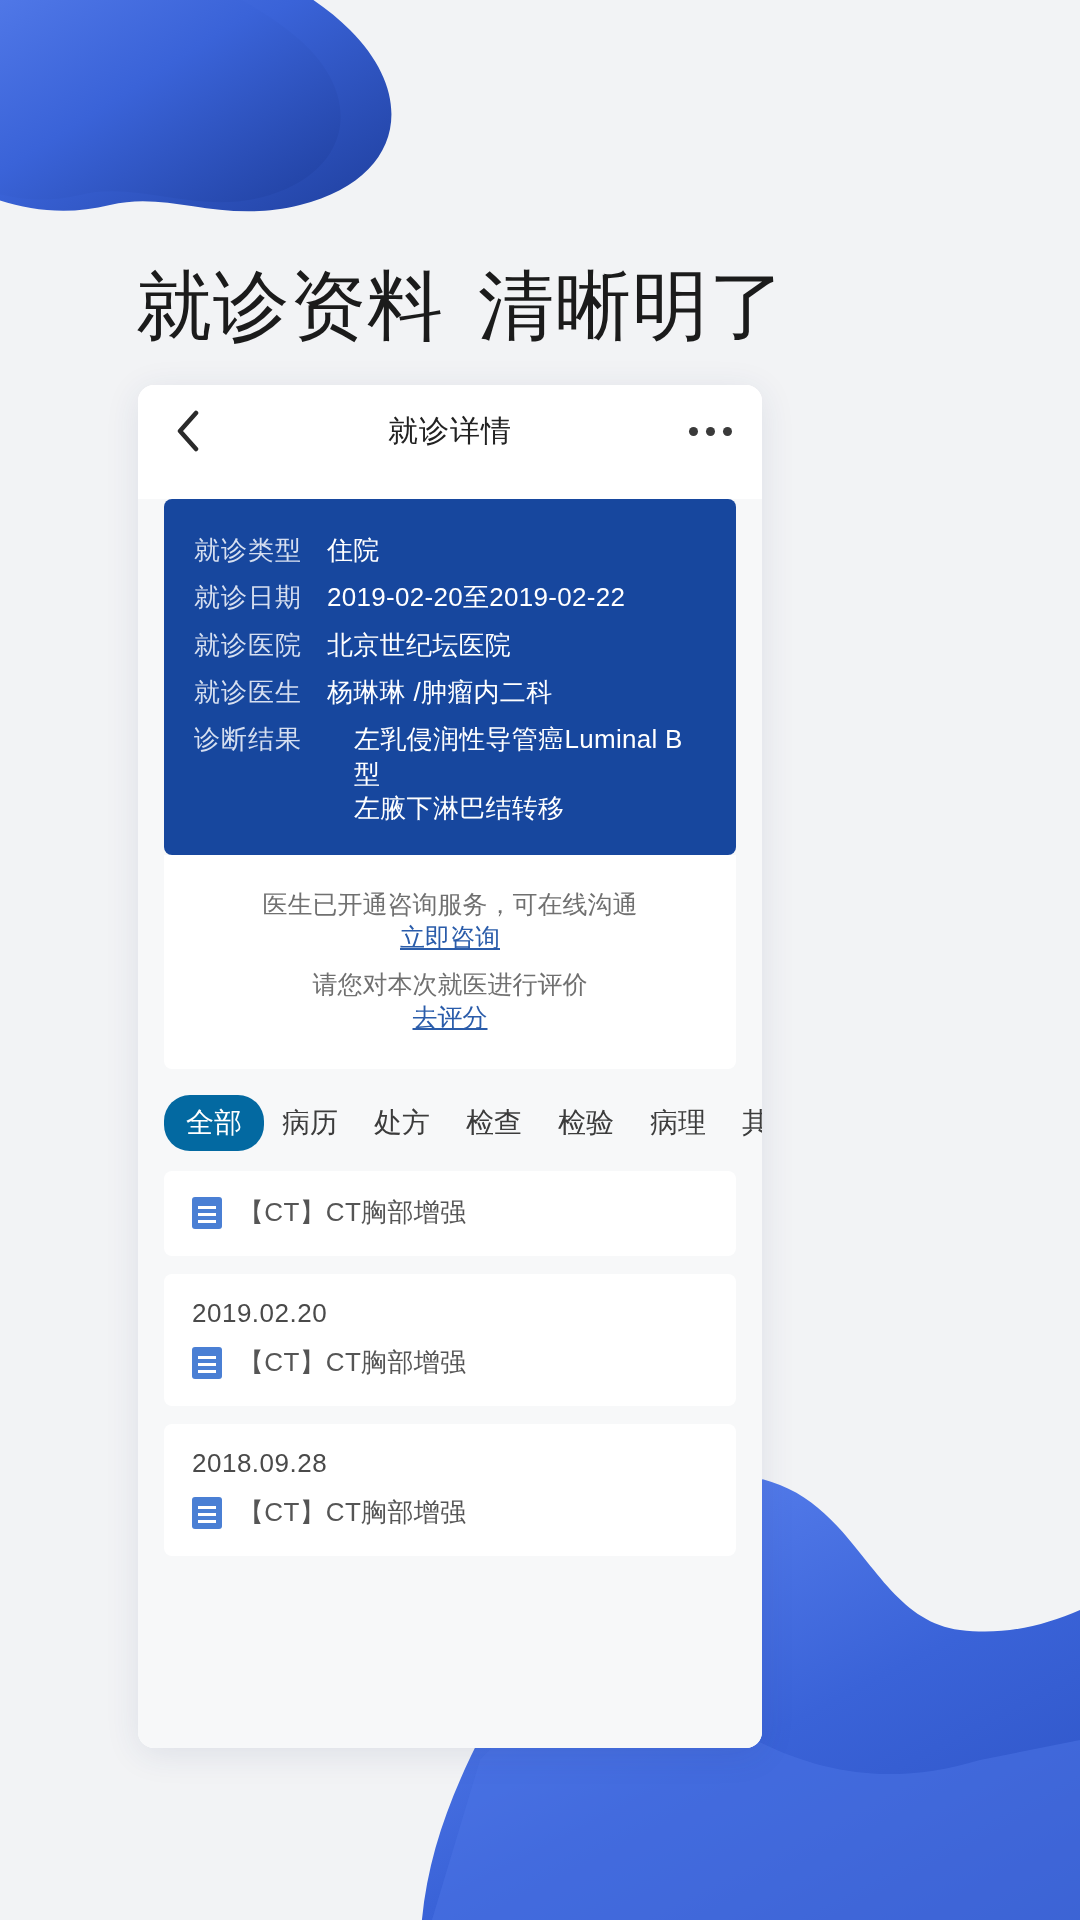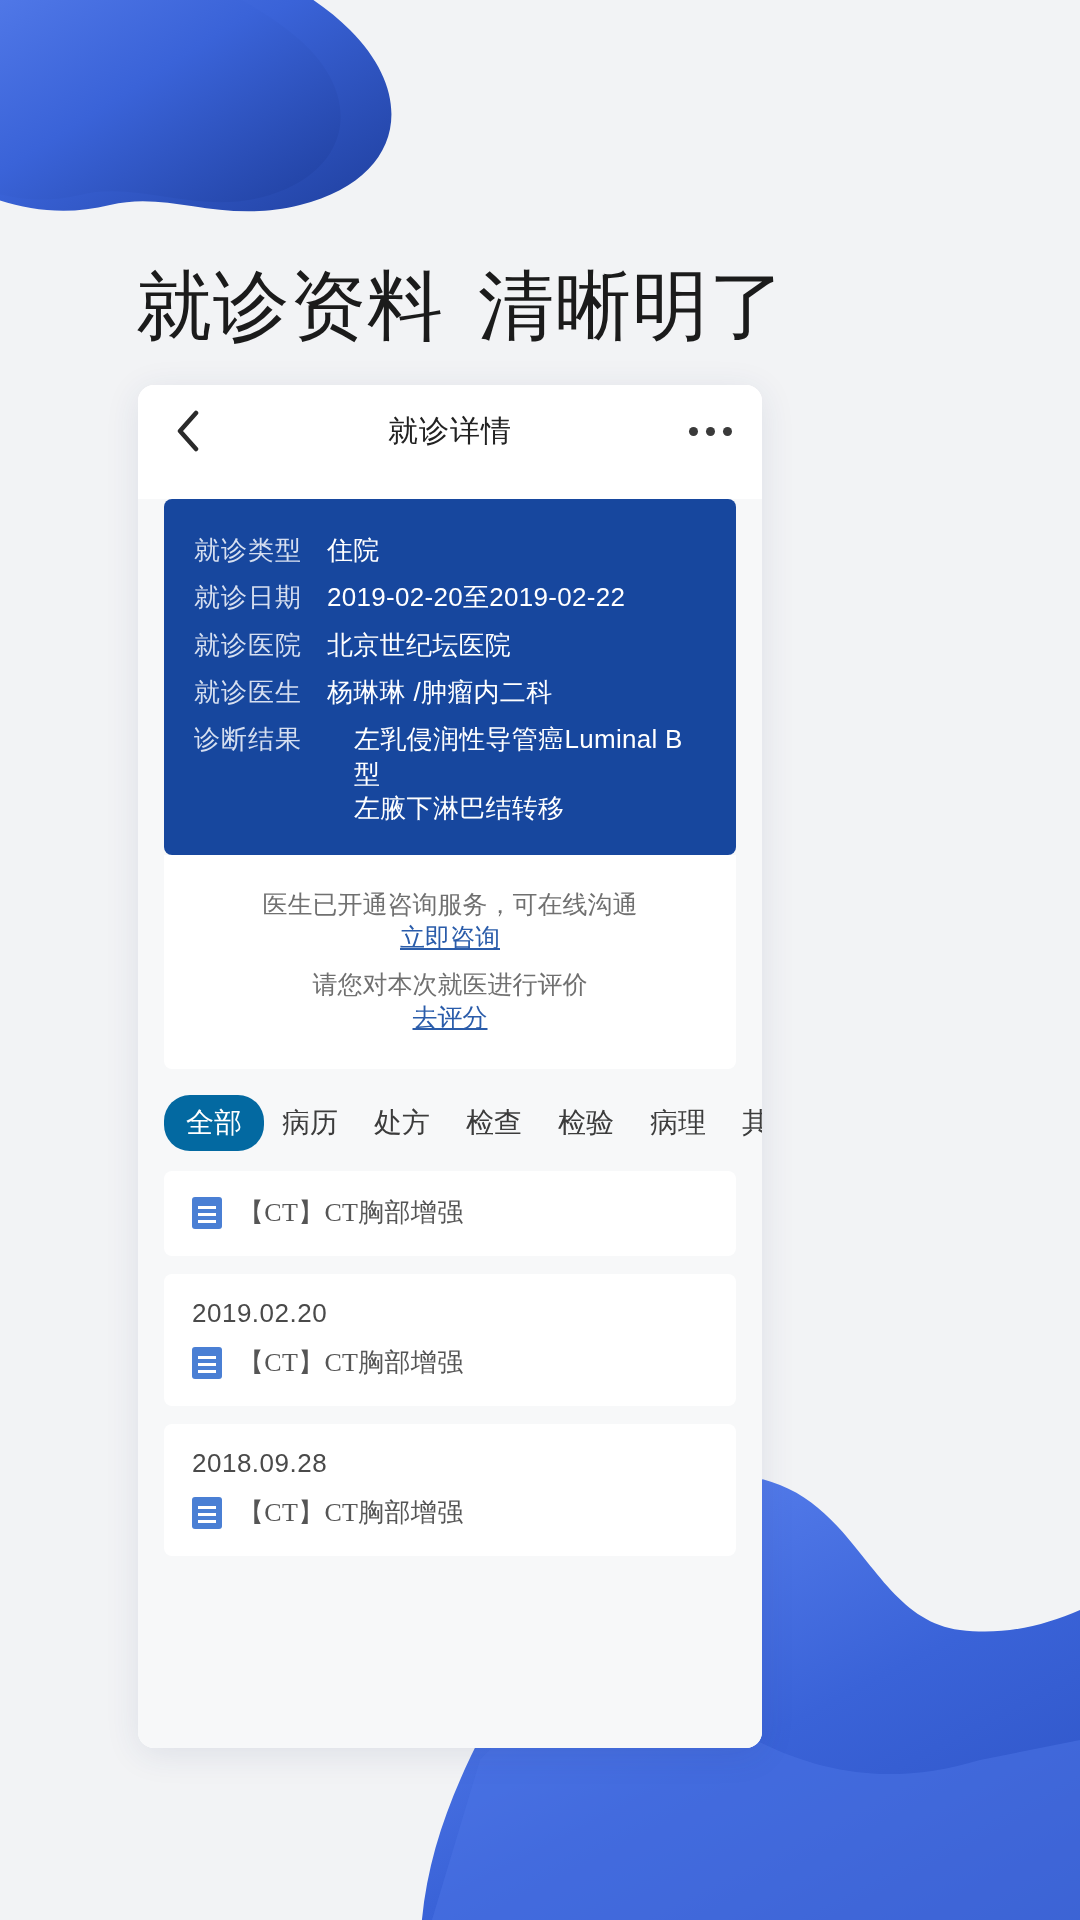--- a/index.html
+++ b/index.html
@@ -102,21 +102,21 @@
     background:#0369a1;color:#fff;border-radius:26px;padding:9px 22px;
   }
 
   
   .rec-list{padding:0 26px;}
   .rec{
     background:#fff;border-radius:8px;margin-bottom:18px;
     padding:24px 28px 26px 28px;
   }
   .rec-date{font-size:26px;color:#4a4a4a;margin-bottom:16px;letter-spacing:.5px;}
-  .rec-body{display:flex;align-items:center;gap:16px;font-family:Liberation Serif, serif;}
+  .rec-body{display:flex;align-items:center;gap:16px;}
   .doc-icon{
     width:30px;height:32px;background:#4a7fd4;border-radius:3px;
     position:relative;flex:0 0 auto;
   }
   .doc-icon::before,.doc-icon::after{
     content:"";position:absolute;left:6px;right:6px;height:3px;background:#fff;
   }
   .doc-icon::before{top:9px;box-shadow:0 7px 0 #fff;}
   .doc-icon::after{top:23px;}
   .rec-title{font-size:26px;color:#555;letter-spacing:.3px;}

